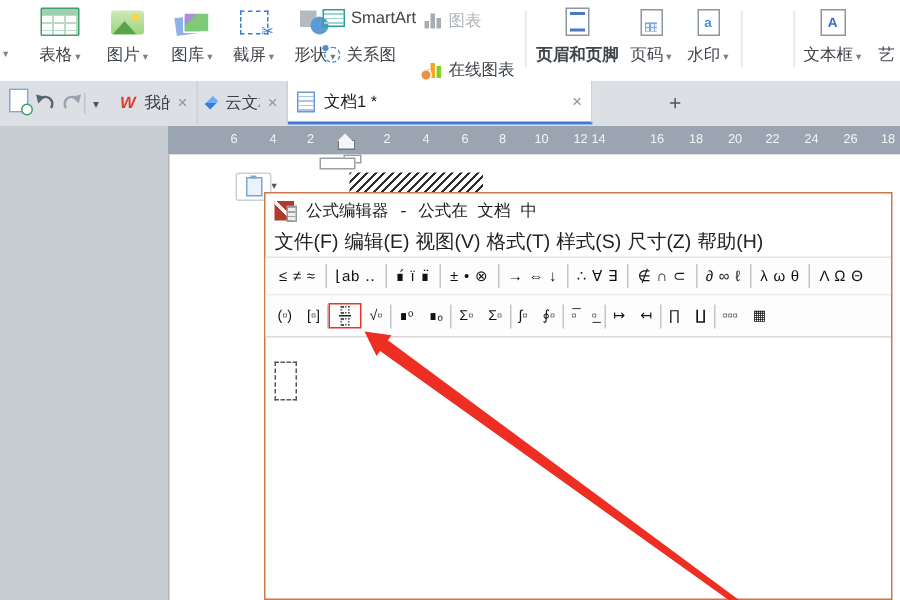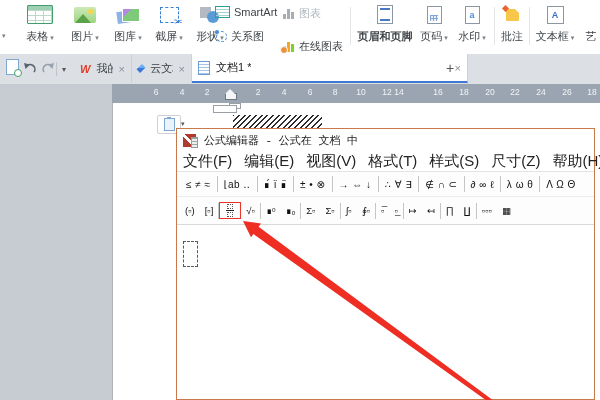--- a/index.html
+++ b/index.html
@@ -98,21 +98,21 @@
   
   #eqwindow{position:absolute;left:176px;top:128px;width:419px;height:272px;background:#fff;
     border:1px solid #c9794a;z-index:5;box-sizing:border-box;}
   .eq-titlebar{height:22px;display:flex;align-items:center;padding-left:6px;font-family:Liberation Mono, monospace;}
   .icon-eq{width:13px;height:13px;background:
     linear-gradient(45deg,rgba(0,0,0,0) 42%,#fff 42% 56%,rgba(0,0,0,0) 56%),#b03a2e;position:relative;}
   .icon-eq:after{content:"";position:absolute;right:-2px;bottom:-1px;width:5px;height:9px;
     background:repeating-linear-gradient(#9aa 0 1px,#eee 1px 3px);border:1px solid #999;}
   .eq-title{font-size:11px;color:#1b1b1b;margin-left:8px;white-space:nowrap;}
   .eq-menubar{height:20px;display:flex;align-items:center;padding-left:6px;}
-  .mitem{font-size:15px;color:#222;margin-right:12px;white-space:nowrap;}
+  .mitem{font-size:13px;color:#222;margin-right:4px;white-space:nowrap;}
   .eq-tb1{height:24px;border-top:1px solid #e4e4e4;display:flex;align-items:center;padding:0 3px;background:#fdfdfd;}
   .sgroup{font-size:10px;color:#111;padding:0 6px;white-space:nowrap;letter-spacing:.5px;}
   .gsep{width:1px;height:16px;background:#c3c6c9;}
   .eq-tb2{height:27px;border-top:1px solid #ececec;border-bottom:1px solid #d9d9d9;display:flex;align-items:center;padding:0 3px;background:#fdfdfd;}
   .tbtn{font-size:9.5px;color:#111;padding:0 5px;white-space:nowrap;display:inline-flex;align-items:center;}
   .tbtn.hl{outline:1.6px solid #e8352a;outline-offset:1.5px;}
   .fricon{display:inline-flex;flex-direction:column;align-items:center;margin:0 2px;}
   .fricon i{display:block;}
   .fricon .fb{width:4px;height:3px;border:1px dotted #555;}
   .fricon .fl{width:8px;height:0;border-top:1px solid #222;margin:1px 0;}
@@ -210,26 +210,20 @@
         </div>
       <div class="blabel"><span>页码</span><span class="dd">▾</span></div>
     </div>
     <div class="bitem" style="left:452px;width:40px;">
       <div class="bicon-wrap">
           <div class="docicon icon-watermark">a</div>
         </div>
       <div class="blabel"><span>水印</span><span class="dd">▾</span></div>
     </div>
     <div class="vsep-r" style="left:494px;"></div>
-    <div class="bitem" style="left:496px;width:32px;">
-      <div class="bicon-wrap">
-          <div class="icon-comment"></div>
-        </div>
-      <div class="blabel"><span>批注</span></div>
-    </div>
     <div class="vsep-r" style="left:529px;"></div>
     <div class="bitem" style="left:532px;width:46px;">
       <div class="bicon-wrap">
           <div class="docicon icon-textbox">A</div>
         </div>
       <div class="blabel"><span>文本框</span><span class="dd">▾</span></div>
     </div>
     <div class="bitem" style="left:579px;width:24px;">
       <div class="bicon-wrap"></div>
       <div class="blabel"><span>艺</span></div>
@@ -252,21 +246,21 @@
     <div class="wtab" style="left:74px;width:58px;">
       <span class="icon-wlogo">W</span>
       <span class="tlabel">我的WPS</span>
       <span class="tclose">×</span>
     </div>
     <div class="wtab" style="left:132px;width:60px;">
       <span class="icon-cube"></span>
       <span class="tlabel">云文档</span>
       <span class="tclose">×</span>
     </div>
-    <div class="wtab active" style="left:192px;width:276px;">
+    <div class="wtab active" style="left:192px;width:203px;">
       <span class="icon-doc"></span>
       <span class="tlabel">文档1 *</span>
       <span class="tclose">×</span>
     </div>
     <span class="newtab">+</span>
   </div>
 
   <div id="ruler">
     <div class="rmarker"></div>
   <span class="rnum" style="left: 44px;">6</span>

